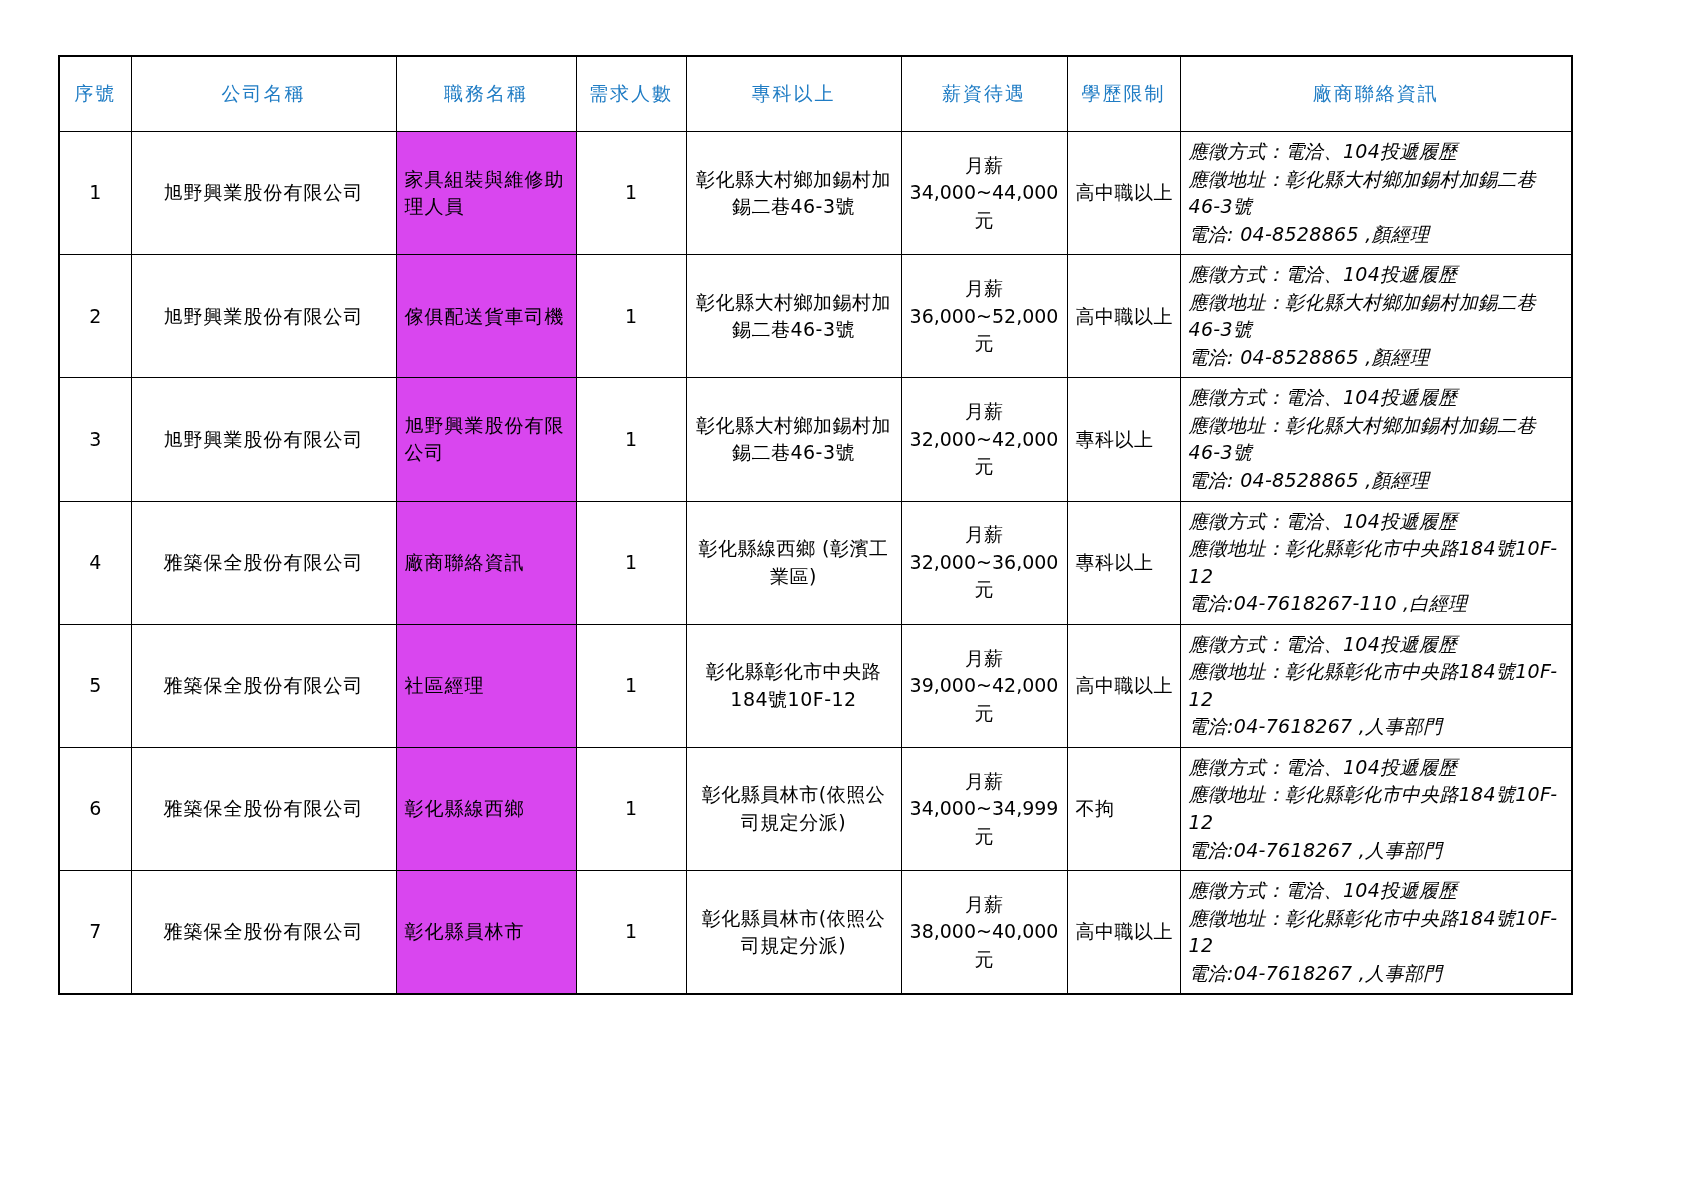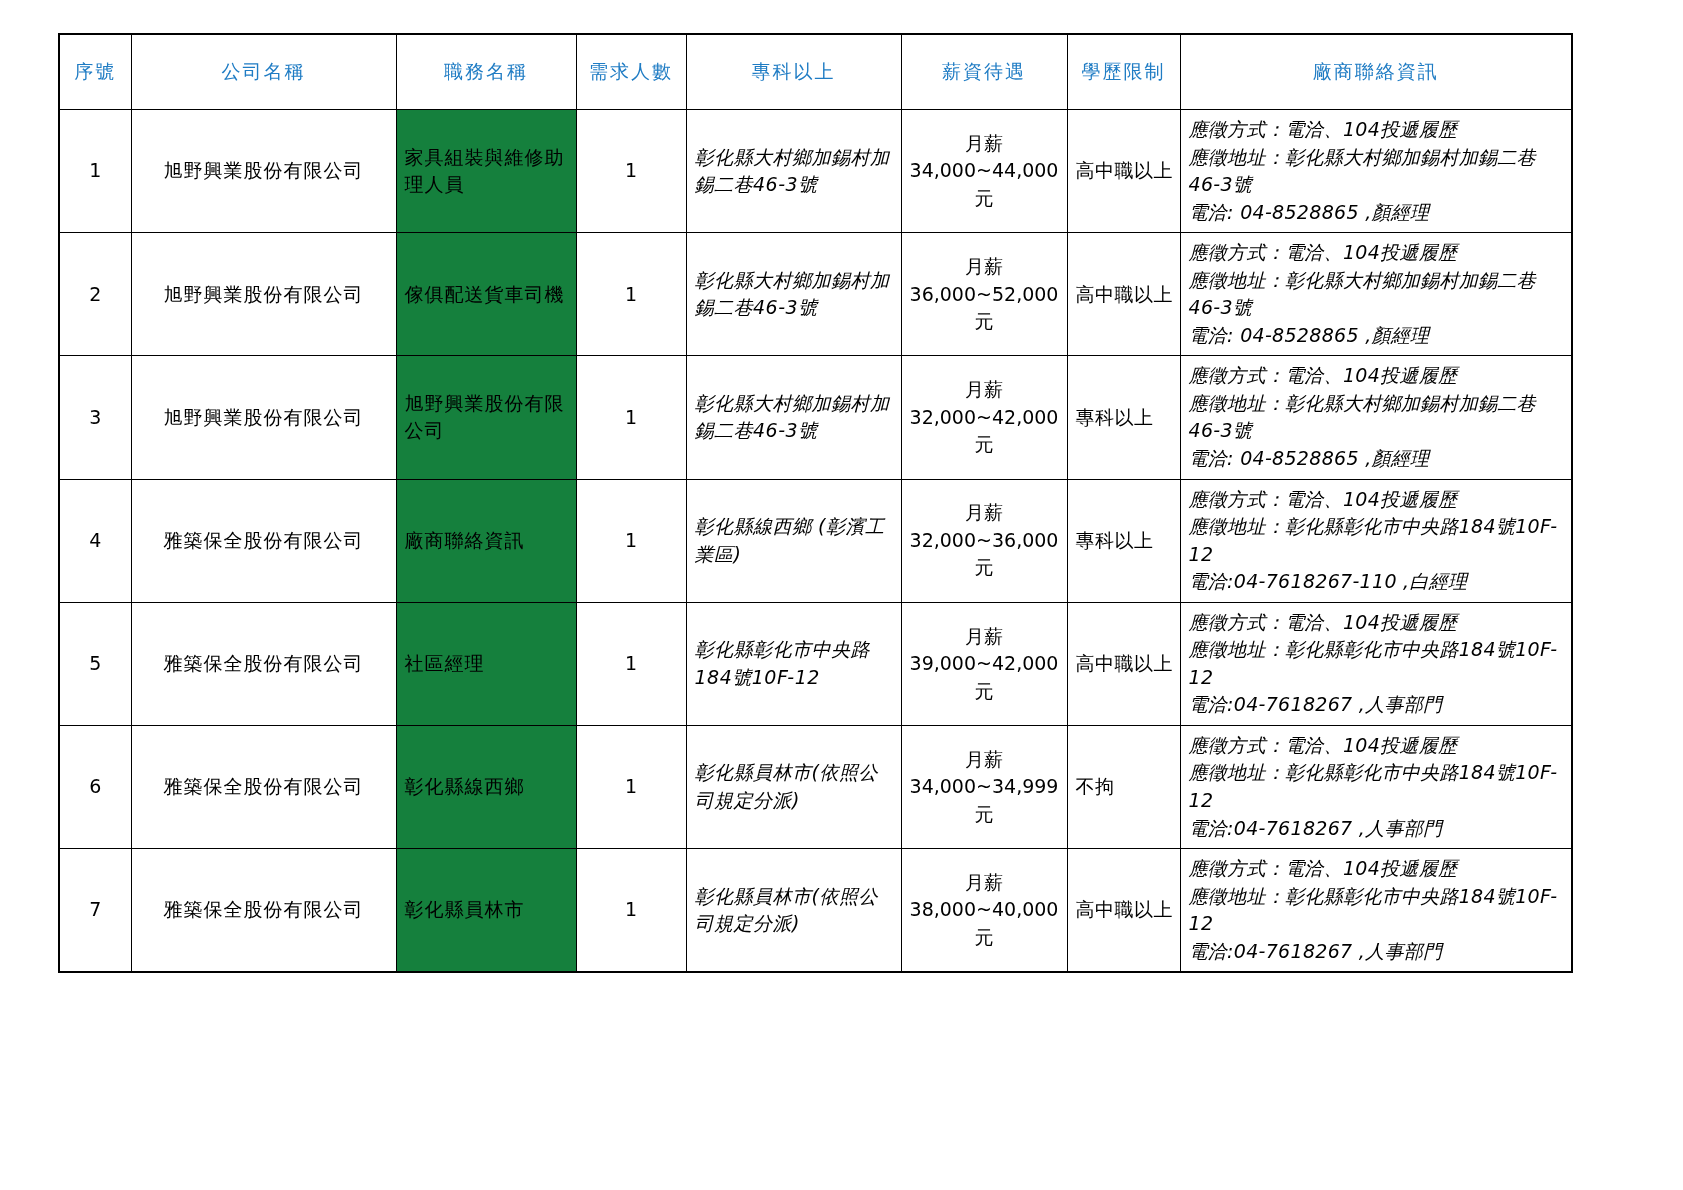--- a/index.html
+++ b/index.html
@@ -11,21 +11,21 @@
     width: 1683px;
     height: 1190px;
     font-family: "DejaVu Sans", "Liberation Sans", sans-serif;
     color: #000000;
   }
   .page {
     position: relative;
     width: 1683px;
     height: 1190px;
     box-sizing: border-box;
-    padding: 33px 58px 0 58px;
+    padding: 55px 58px 0 58px;
   }
   table.job-table {
     border-collapse: collapse;
     table-layout: fixed;
     width: 1513px;
     border: 2px solid #000000;
   }
   table.job-table td, table.job-table th {
     border: 1px solid #000000;
     vertical-align: middle;
@@ -58,36 +58,35 @@
     text-align: center;
     font-size: 23px;
   }
   td.company {
     text-align: center;
     font-weight: bold;
     font-size: 21px;
     letter-spacing: 1px;
   }
   td.title {
-    background: #15803d;
+    background: #d946ef;
     text-align: left;
     font-size: 20px;
     letter-spacing: 1px;
     line-height: 1.6;
   }
   td.count {
     text-align: center;
     font-size: 20px;
   }
   td.place {
-    text-align: left;
+    text-align: center;
     font-size: 20px;
     line-height: 1.6;
     letter-spacing: 0.5px;
-    font-style: italic;
   }
   td.salary {
     text-align: center;
     font-size: 20px;
     line-height: 1.6;
     padding-left: 2px;
     padding-right: 2px;
   }
   td.edu {
     text-align: left;

